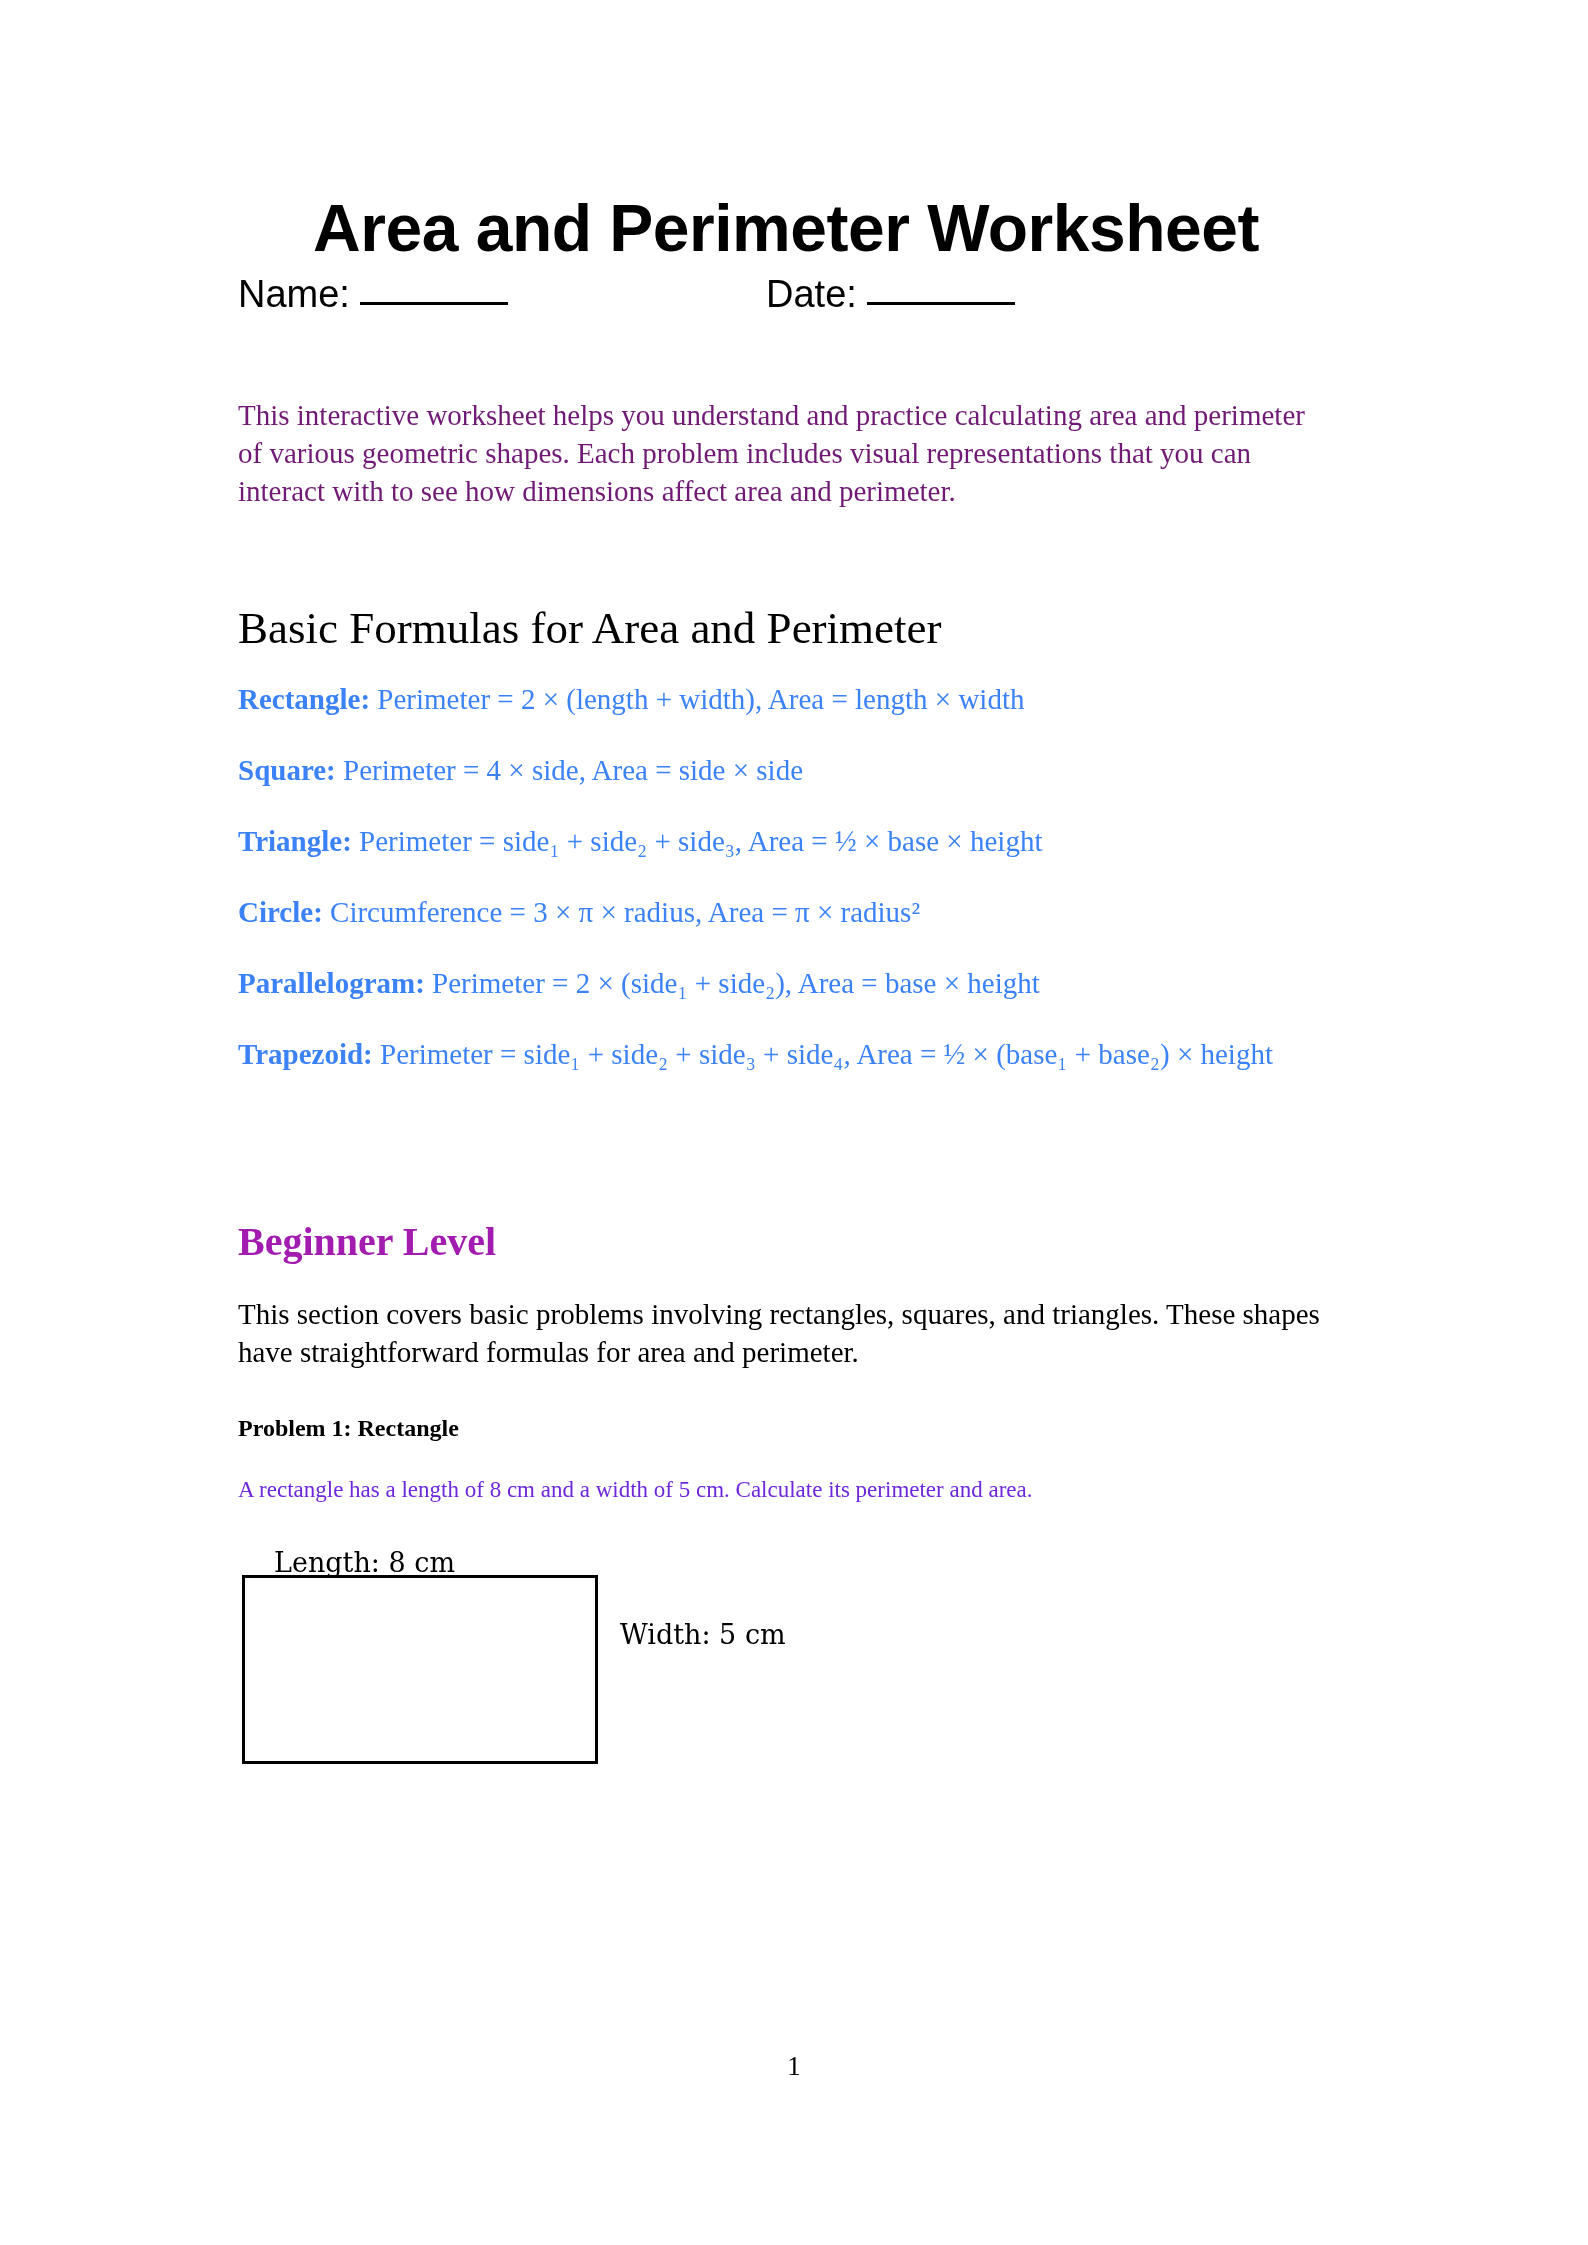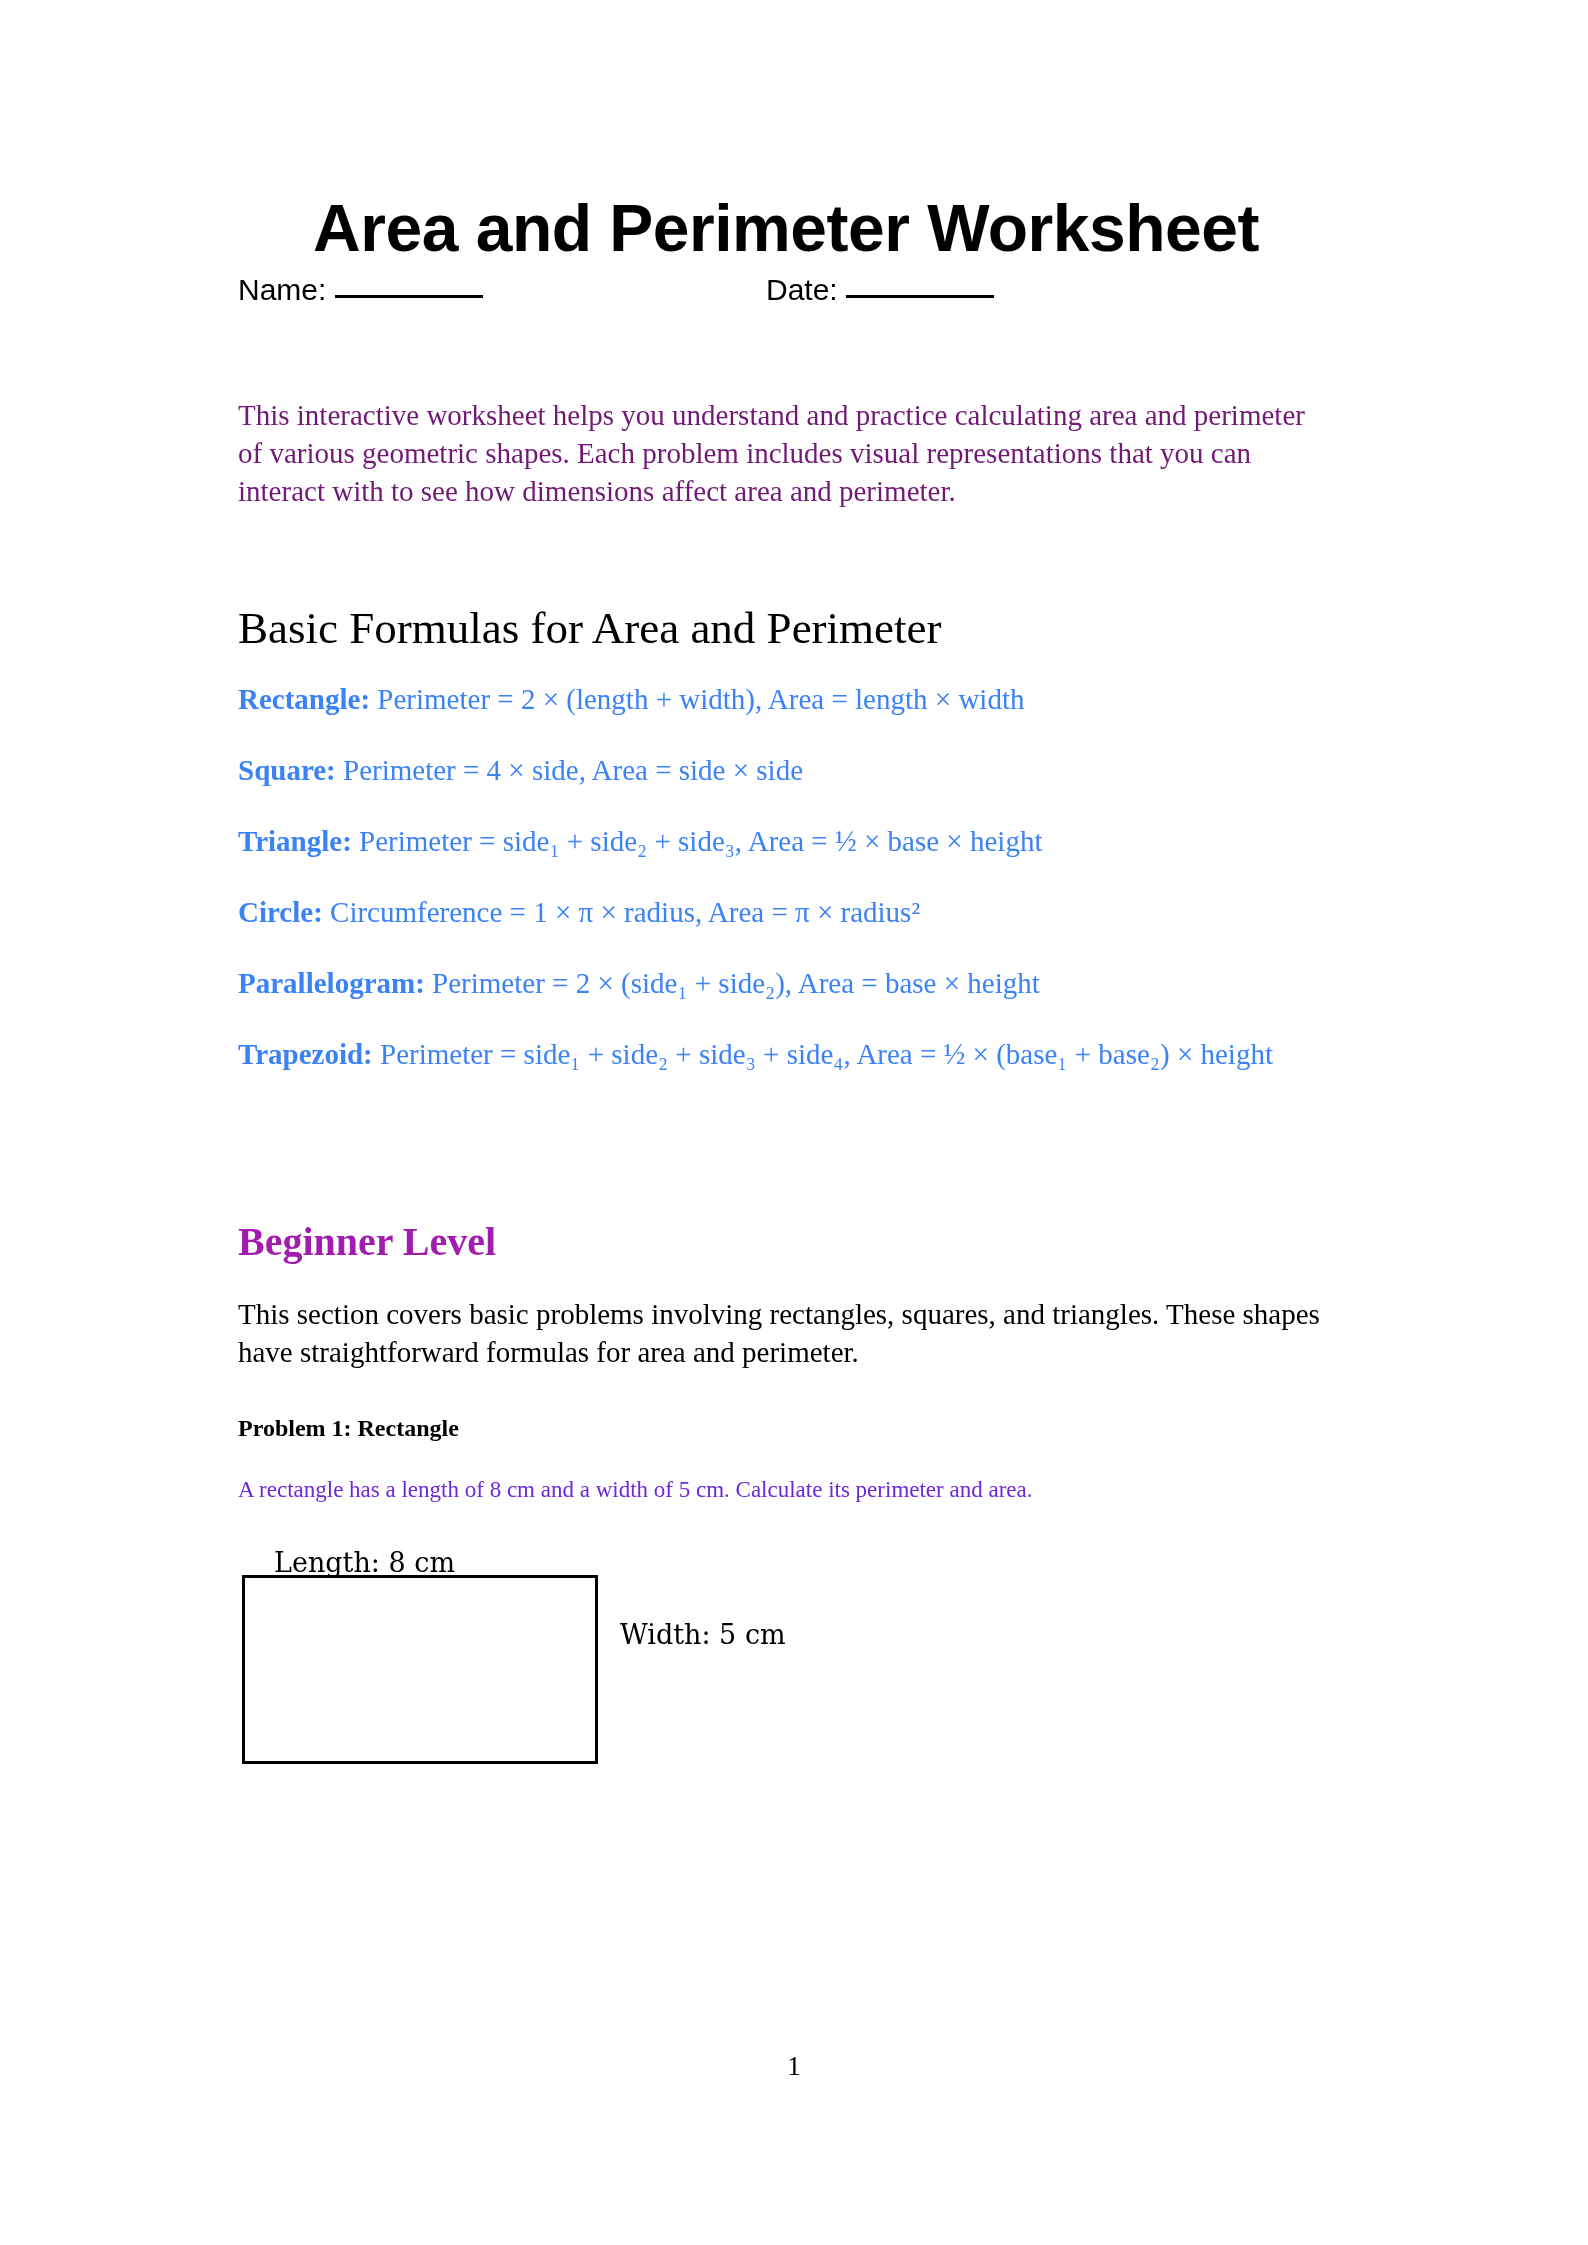--- a/index.html
+++ b/index.html
@@ -37,21 +37,21 @@
     margin: 0;
     padding-top: 178px;
     letter-spacing: -0.5px;
   }
 
   .name-date-row {
     position: relative;
     height: 50px;
     margin-top: 10px;
     font-family: "Liberation Sans", sans-serif;
-    font-size: 30px;
+    font-size: 38px;
     color: #000000;
   }
   .name-field {
     position: absolute;
     left: 0;
     top: 0;
     white-space: nowrap;
   }
   .date-field {
     position: absolute;
@@ -215,21 +215,21 @@
       <p class="formula">
         <span class="shape-name">Rectangle:</span><span> Perimeter = 2 × (length + width), Area = length × width</span>
       </p>
       <p class="formula">
         <span class="shape-name">Square:</span><span> Perimeter = 4 × side, Area = side × side</span>
       </p>
       <p class="formula">
         <span class="shape-name">Triangle:</span><span> Perimeter = side₁ + side₂ + side₃, Area = ½ × base × height</span>
       </p>
       <p class="formula">
-        <span class="shape-name">Circle:</span><span> Circumference = 1 × π × radius, Area = π × radius²</span>
+        <span class="shape-name">Circle:</span><span> Circumference = 3 × π × radius, Area = π × radius²</span>
       </p>
       <p class="formula">
         <span class="shape-name">Parallelogram:</span><span> Perimeter = 2 × (side₁ + side₂), Area = base × height</span>
       </p>
       <p class="formula">
         <span class="shape-name">Trapezoid:</span><span> Perimeter = side₁ + side₂ + side₃ + side₄, Area = ½ × (base₁ + base₂) × height</span>
       </p>
     </div>
 
     <h2 class="h-level">Beginner Level</h2>

